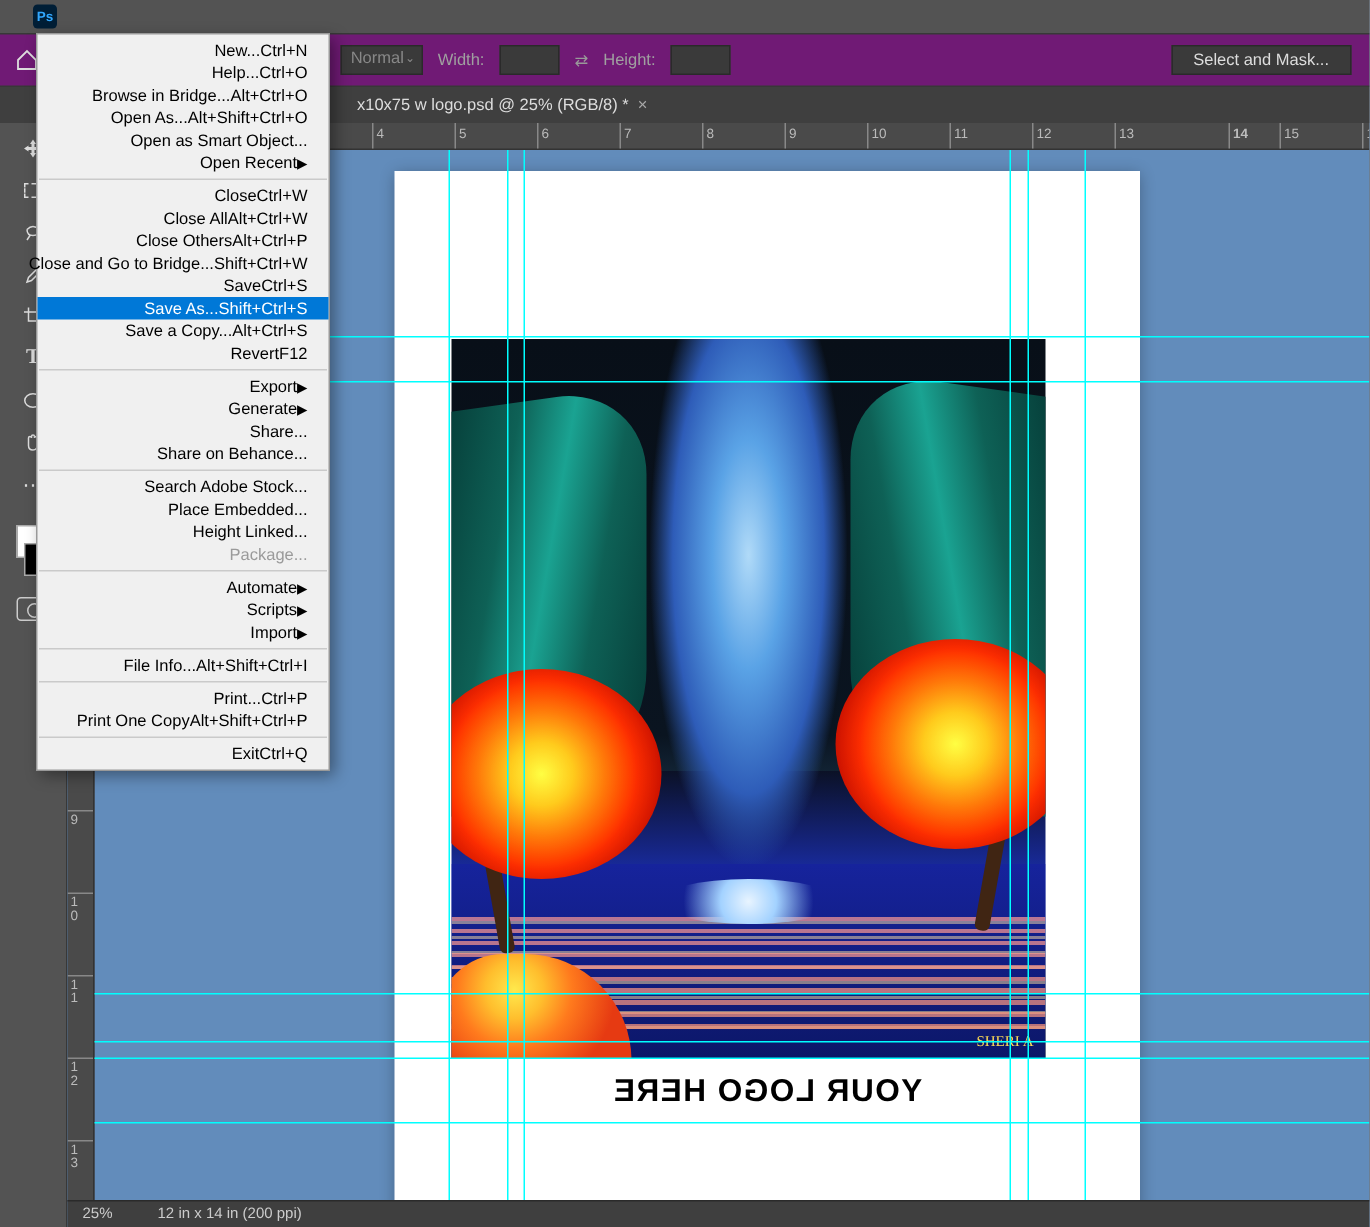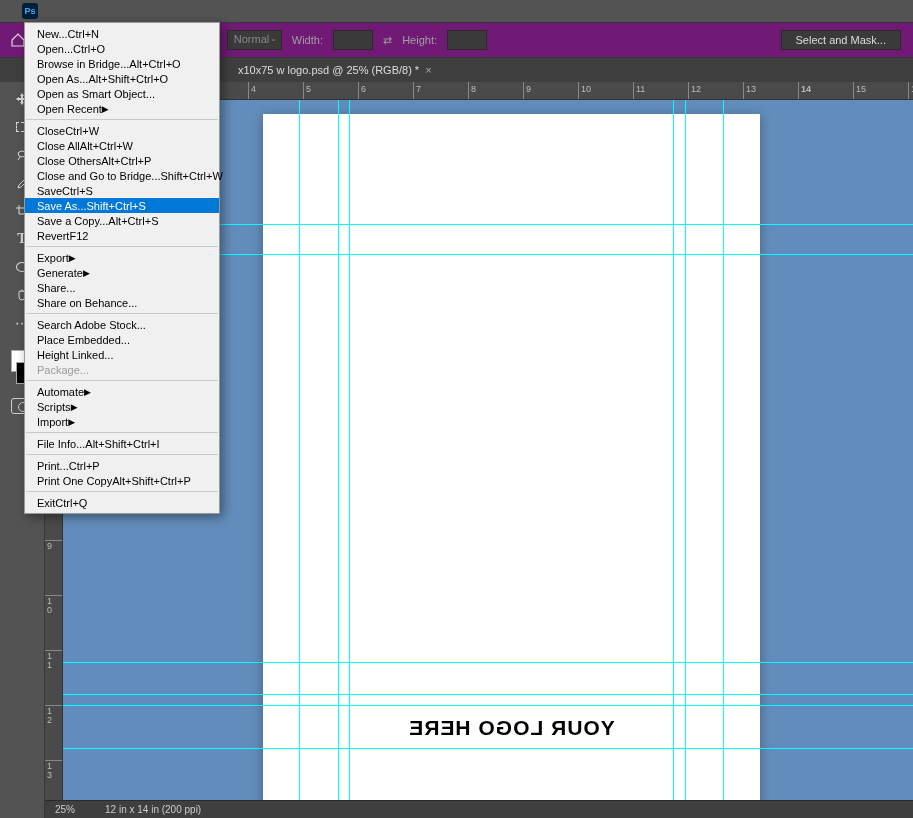--- a/index.html
+++ b/index.html
@@ -51,21 +51,21 @@
 .painting .bush-l { position: absolute; left: -10px; bottom: -10px; width: 130px; height: 80px; background: radial-gradient(circle at 40% 30%, #ffe94d 0%, #ffbe2d 20%, #ff7a1d 40%, #e63a12 70%); border-radius: 50px 80px 10px 10px; }
 .painting .sig { position: absolute; right: 8px; bottom: 6px; font-size: 10px; color: #ffdd55; font-family: cursive; }
 .logo-text { position: absolute; width: 100%; text-align: center; top: 602px; font-size: 21px; font-weight: 900; letter-spacing: 1px; color: #000; font-family: Arial, sans-serif; transform: scaleX(-1); }
 
 .guide-h { position: absolute; left: 0; right: 0; height: 0; border-top: 1px solid #00ffff; }
 .guide-v { position: absolute; top: 0; bottom: 0; width: 0; border-left: 1px solid #00ffff; }
 
 .status { position: absolute; left: 45px; right: 0; bottom: 0; height: 18px; background: #3f3f3f; border-top: 1px solid #2a2a2a; display: flex; align-items: center; font-size: 10px; color: #ccc; padding-left: 10px; gap: 30px; }
 
 .dropdown { position: absolute; left: 24px; top: 22px; width: 196px; background: #f0f0f0; border: 1px solid #999; box-shadow: 3px 3px 10px rgba(0,0,0,0.4); font-size: 11px; color: #000; z-index: 1000; padding: 3px 0; }
-.dropdown .dd-item { display: flex; justify-content: flex-start; align-items: center; padding: 2px 14px 2px 12px; height: 15px; cursor: default; white-space: nowrap; }
+.dropdown .dd-item { display: flex; justify-content: flex-end; align-items: center; padding: 2px 14px 2px 12px; height: 15px; cursor: default; white-space: nowrap; }
 .dropdown .dd-item.highlight { background: #0078d7; color: #fff; }
 .dropdown .dd-item.disabled { color: #9a9a9a; }
 .dropdown .dd-item .arrow { font-size: 9px; }
 .dropdown .sep { height: 1px; background: #cacaca; margin: 3px 1px; }
 </style>
 </head>
 <body>
 
 <div class="menubar">
   <div class="ps">Ps</div>
@@ -148,21 +148,21 @@
         <div class="mark" style="left: 185px;">4</div>
         <div class="mark" style="left: 240px;">5</div>
         <div class="mark" style="left: 295px;">6</div>
         <div class="mark" style="left: 350px;">7</div>
         <div class="mark" style="left: 405px;">8</div>
         <div class="mark" style="left: 460px;">9</div>
         <div class="mark" style="left: 515px;">10</div>
         <div class="mark" style="left: 570px;">11</div>
         <div class="mark" style="left: 625px;">12</div>
         <div class="mark" style="left: 680px;">13</div>
-        <div class="mark" style="left: 735px; font-weight: bold;">14</div>
+        <div class="mark" style="left: 756px; font-weight: bold;">14</div>
         <div class="mark" style="left: 790px;">15</div>
         <div class="mark" style="left: 845px;">16</div>
       </div>
     <div class="ruler-v" id="ruler-v">
         <div class="mark" style="top: 440px;">
           <div>9</div>
         </div>
         <div class="mark" style="top: 495px;">
           <div>1</div>
           <div>0</div>
@@ -175,20 +175,33 @@
           <div>1</div>
           <div>2</div>
         </div>
         <div class="mark" style="top: 660px;">
           <div>1</div>
           <div>3</div>
         </div>
       </div>
     <div class="inner">
       <div class="artboard">
+        <div class="painting">
+          <div class="teal-l"></div>
+            <div class="teal-r"></div>
+          <div class="water"></div>
+            <div class="reflect"></div>
+          <div class="splash"></div>
+          <div class="trunk-l"></div>
+            <div class="trunk-r"></div>
+          <div class="tree l"></div>
+            <div class="tree r"></div>
+          <div class="bush-l"></div>
+          <div class="sig">SHERI A</div>
+        </div>
         <div class="logo-text">YOUR LOGO HERE</div>
       </div>
 
       <div class="guide-v" style="left:236px;"></div>
       <div class="guide-v" style="left:275px;"></div>
       <div class="guide-v" style="left:286px;"></div>
       <div class="guide-v" style="left:610px;"></div>
       <div class="guide-v" style="left:622px;"></div>
       <div class="guide-v" style="left:660px;"></div>
       <div class="guide-h" style="top:124px;"></div>
@@ -205,21 +218,21 @@
   <span>25%</span>
   <span>12 in x 14 in (200 ppi)</span>
 </div>
 
 <div class="dropdown" id="file-menu">
     <div class="dd-item">
       <span>New...</span>
       <span>Ctrl+N</span>
     </div>
     <div class="dd-item">
-      <span>Open...</span>
+      <span>Help...</span>
       <span>Ctrl+O</span>
     </div>
     <div class="dd-item">
       <span>Browse in Bridge...</span>
       <span>Alt+Ctrl+O</span>
     </div>
     <div class="dd-item">
       <span>Open As...</span>
       <span>Alt+Shift+Ctrl+O</span>
     </div>

